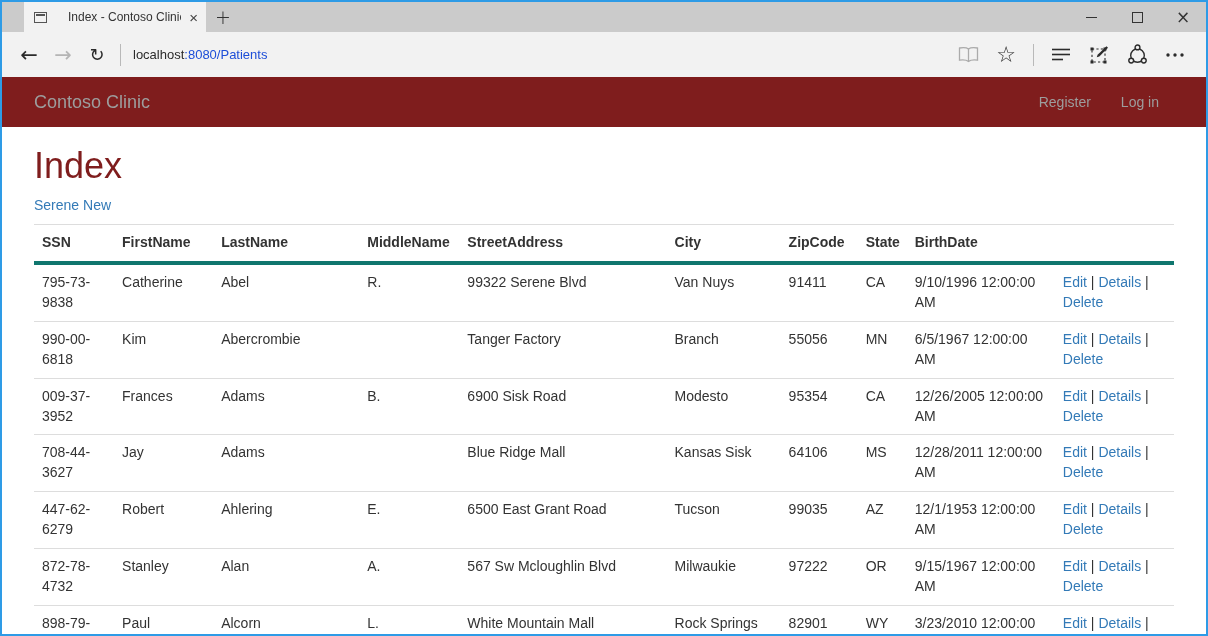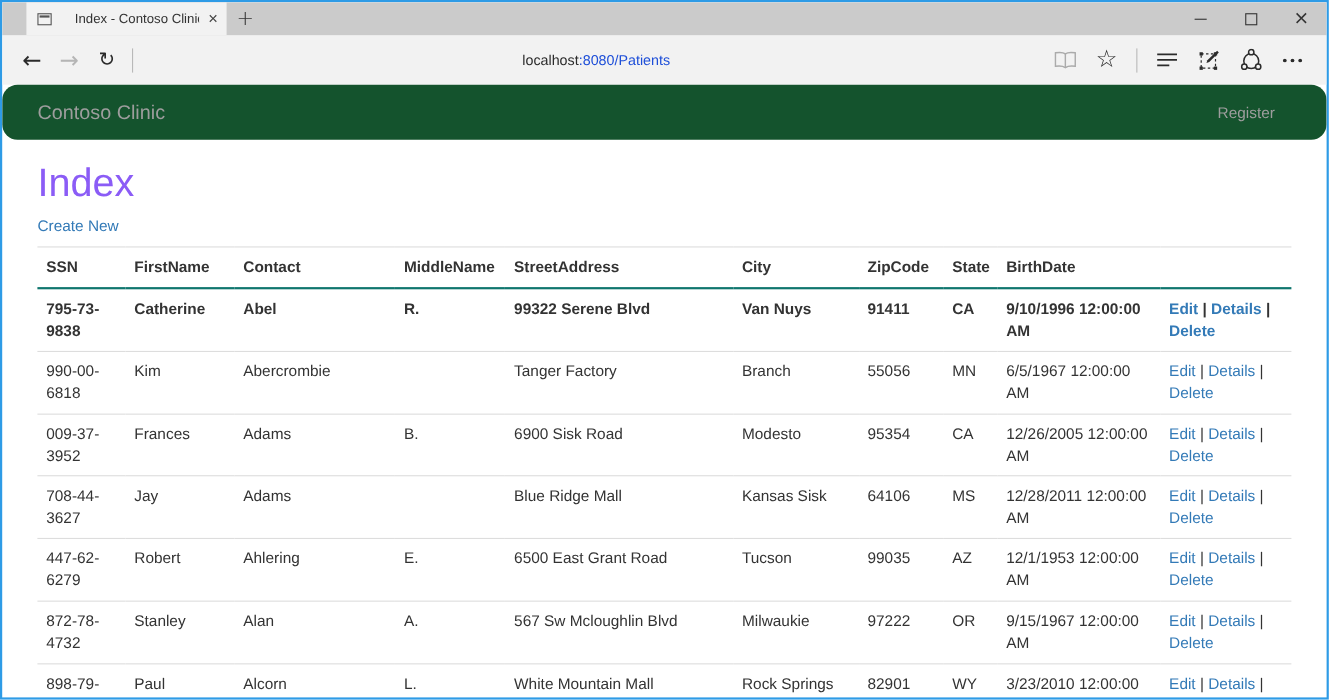--- a/index.html
+++ b/index.html
@@ -102,21 +102,20 @@
     width: 1px; height: 22px; background: #b9b9b9;
     margin: 0 6px; flex: 0 0 auto;
   }
   .url-box {
     display: flex; align-items: center;
     font-size: 13px;
     margin-left: 6px;
     flex: 1 1 auto;
     cursor: text;
     height: 30px;
-    justify-content: center;
   }
   .url-host { color: #2b2b2b; }
   .url-rest { color: #1d4ed8; }
   .right-icons {
     display: flex; align-items: center;
     margin-left: auto;
     gap: 4px;
   }
   .tool-icon {
     width: 34px; height: 34px;
@@ -125,22 +124,21 @@
     flex: 0 0 auto;
   }
   .star-glyph {
     font-family: "DejaVu Sans", sans-serif;
     font-size: 22px; color: #2b2b2b; line-height: 1;
   }
 
   
   .navbar {
     height: 50px;
-    background: #14532d;
-    border-radius: 14px;
+    background: #7f1d1d;
   }
   .nav-inner {
     width: 1170px;
     margin: 0 auto;
     padding: 0 15px;
     display: flex;
     align-items: stretch;
     height: 50px;
   }
   .brand {
@@ -167,50 +165,50 @@
 
   
   .container {
     width: 1170px;
     margin: 0 auto;
     padding: 0 15px;
   }
   h1.page-title {
     font-size: 36px;
     font-weight: 400;
-    color: #8b5cf6;
+    color: #7f1d1d;
     margin: 19px 0 9px 0;
     line-height: 1.1;
   }
   .create-row { margin: 0 0 9px 0; font-size: 14px; line-height: 20px; }
   a.link { color: #337ab7; text-decoration: none; cursor: pointer; }
 
   table.patients {
     table-layout: fixed;
     width: 1140px;
     border-collapse: collapse;
     border-top: 1px solid #ddd;
     font-size: 14px;
     color: #333;
     line-height: 1.42857;
   }
   table.patients th {
     text-align: left;
     padding: 8px;
-    border-bottom: 2px solid #0f766e;
+    border-bottom: 4px solid #0f766e;
     font-weight: bold;
     vertical-align: bottom;
   }
   table.patients td {
     padding: 8px;
     border-top: 1px solid #ddd;
     vertical-align: top;
     overflow-wrap: break-word;
   }
-  table.patients tbody tr:first-child td { border-top: 0; font-weight: bold; }
+  table.patients tbody tr:first-child td { border-top: 0; }
   .action-sep { color: #333; }
 </style>
 </head>
 <body>
 
 <div class="window">
 
   <div class="titlebar">
     <div class="tab">
       <span class="favicon"></span>
@@ -286,46 +284,49 @@
     </div>
   </div>
 
   <nav class="navbar">
     <div class="nav-inner">
       <a class="brand">Contoso Clinic</a>
       <ul class="nav-list nav-right">
         <li>
             <a>Register</a>
           </li>
+        <li>
+            <a>Log in</a>
+          </li>
       </ul>
     </div>
   </nav>
 
   <main class="container">
     <h1 class="page-title">Index</h1>
-    <p class="create-row"><a class="link">Create New</a></p>
+    <p class="create-row"><a class="link">Serene New</a></p>
 
     <table class="patients">
       <colgroup>
         <col style="width:80px">
           <col style="width:99px">
           <col style="width:146px">
           <col style="width:100px">
         <col style="width:207px">
           <col style="width:114px">
           <col style="width:77px">
           <col style="width:49px">
         <col style="width:148px">
           <col style="width:119px">
       </colgroup>
       <thead>
         <tr>
           <th>SSN</th>
           <th>FirstName</th>
-          <th>Contact</th>
+          <th>LastName</th>
           <th>MiddleName</th>
           <th>StreetAddress</th>
           <th>City</th>
           <th>ZipCode</th>
           <th>State</th>
           <th>BirthDate</th>
           <th></th>
         </tr>
       </thead>
       <tbody id="rows-body">

